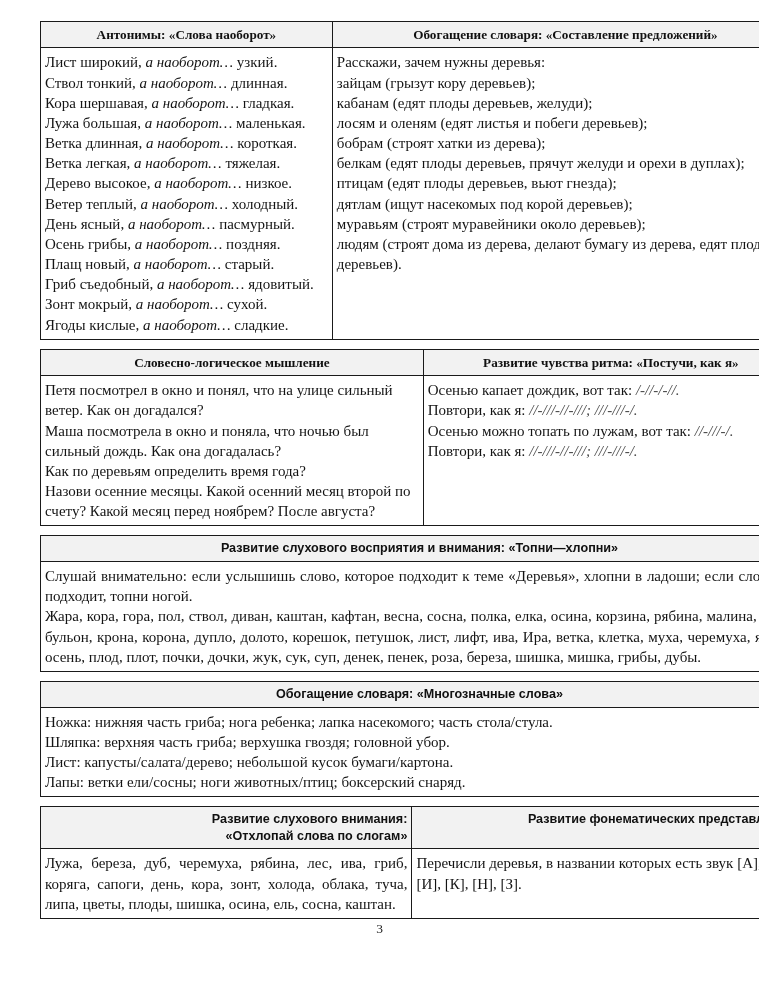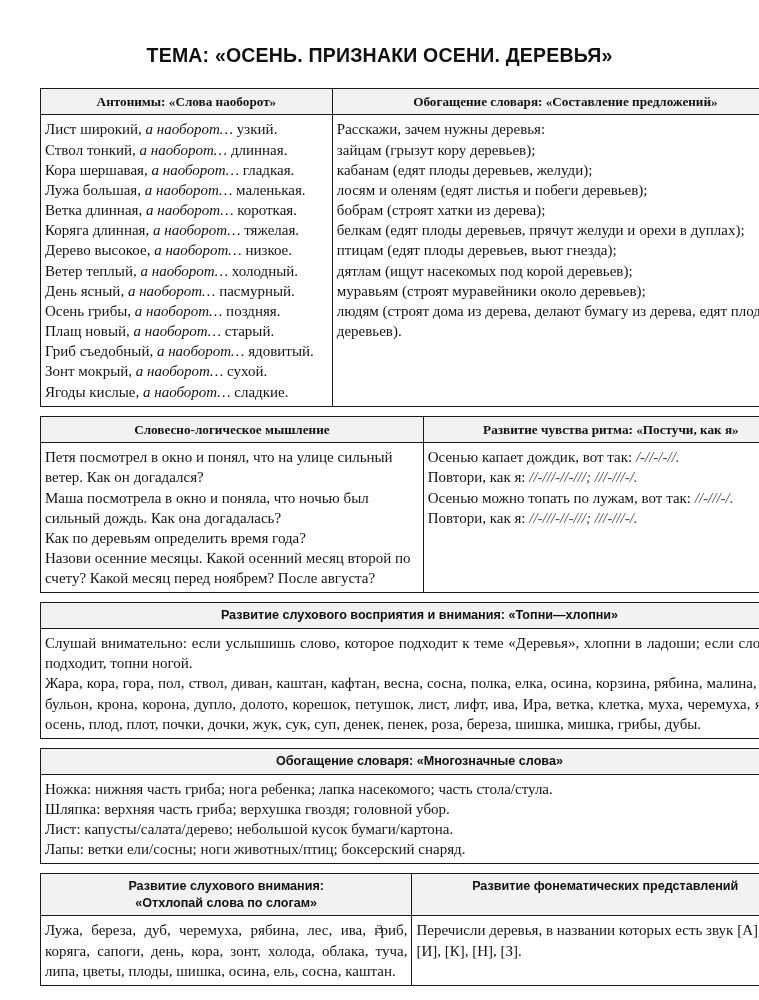--- a/index.html
+++ b/index.html
@@ -62,21 +62,21 @@
     text-align: center;
     font-family: "Liberation Serif", "DejaVu Serif", serif;
     font-weight: bold;
     font-size: 13.2px;
     line-height: 1.32;
     padding: 3px 6px 4px 6px;
     background: #f2f2f2;
     color: #111;
     white-space: nowrap;
   }
-  .hdr.wrap { white-space: normal; }
+  .hdr.wrap { white-space: normal; text-align: right; }
 
   .hdr-sans {
     font-family: "Liberation Sans", "DejaVu Sans", sans-serif;
     font-size: 12.6px;
     font-weight: bold;
   }
 
   .cell {
     padding: 4px 7px 5px 7px;
     font-size: 15px;
@@ -109,42 +109,41 @@
     font-size: 13.5px;
     font-family: "Liberation Serif", "DejaVu Serif", serif;
     color: #1a1a1a;
   }
 </style>
 </head>
 <body>
 
 <div class="page">
 
-  <h1 class="page-title">ТЕМА: «ОСЕНЬ. ПРИЗНАКИ ОСЕНИ. ДЕРЕВЬЯ»</h1>
 
   <div class="spacer"></div>
 
   <table class="tbl block" style="margin-top:12px;">
     <colgroup>
         <col style="width:38.5%">
         <col style="width:61.5%">
       </colgroup>
     <tbody>
         <tr>
       <th class="hdr">Антонимы: «Слова наоборот»</th>
       <th class="hdr">Обогащение словаря: «Составление предложений»</th>
     </tr>
     <tr>
       <td class="cell">
         <p><span>Лист широкий, </span><span class="ital">а наоборот…</span><span> узкий.</span></p>
         <p><span>Ствол тонкий, </span><span class="ital">а наоборот…</span><span> длинная.</span></p>
         <p><span>Кора шершавая, </span><span class="ital">а наоборот…</span><span> гладкая.</span></p>
         <p><span>Лужа большая, </span><span class="ital">а наоборот…</span><span> маленькая.</span></p>
         <p><span>Ветка длинная, </span><span class="ital">а наоборот…</span><span> короткая.</span></p>
-        <p><span>Коряга длинная, </span><span class="ital">а наоборот…</span><span> тяжелая.</span></p>
+        <p><span>Ветка легкая, </span><span class="ital">а наоборот…</span><span> тяжелая.</span></p>
         <p><span>Дерево высокое, </span><span class="ital">а наоборот…</span><span> низкое.</span></p>
         <p><span>Ветер теплый, </span><span class="ital">а наоборот…</span><span> холодный.</span></p>
         <p><span>День ясный, </span><span class="ital">а наоборот…</span><span> пасмурный.</span></p>
         <p><span>Осень грибы, </span><span class="ital">а наоборот…</span><span> поздняя.</span></p>
         <p><span>Плащ новый, </span><span class="ital">а наоборот…</span><span> старый.</span></p>
         <p><span>Гриб съедобный, </span><span class="ital">а наоборот…</span><span> ядовитый.</span></p>
         <p><span>Зонт мокрый, </span><span class="ital">а наоборот…</span><span> сухой.</span></p>
         <p><span>Ягоды кислые, </span><span class="ital">а наоборот…</span><span> сладкие.</span></p>
       </td>
       <td class="cell">

